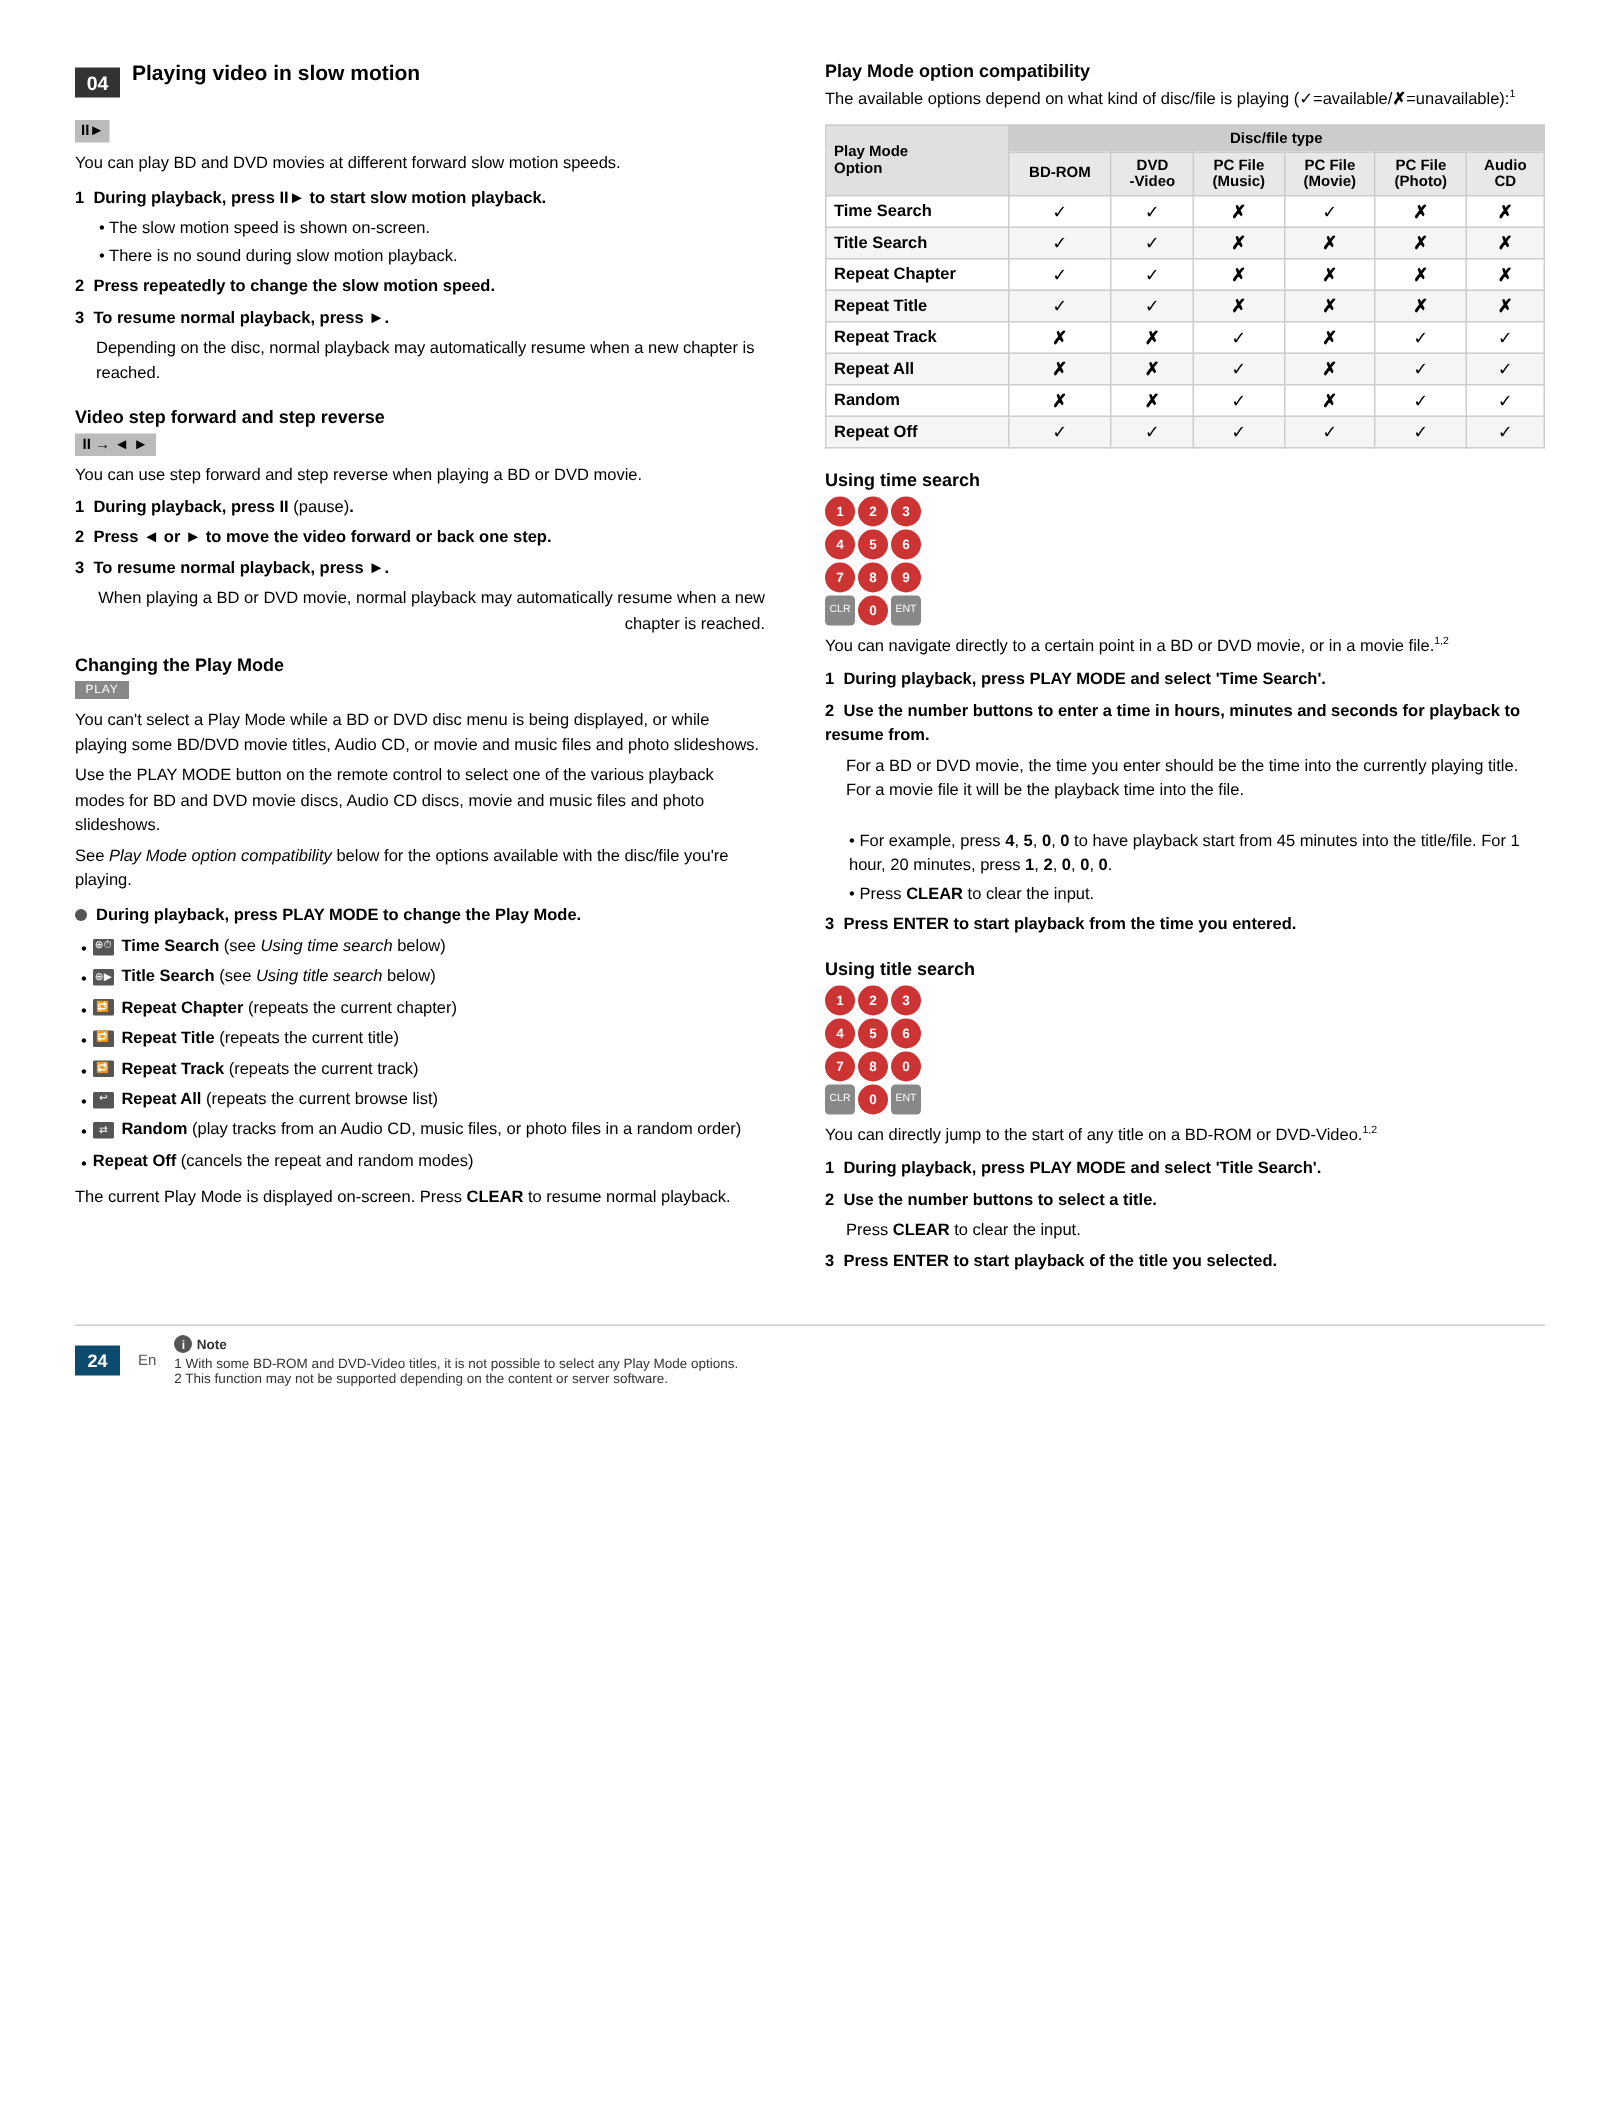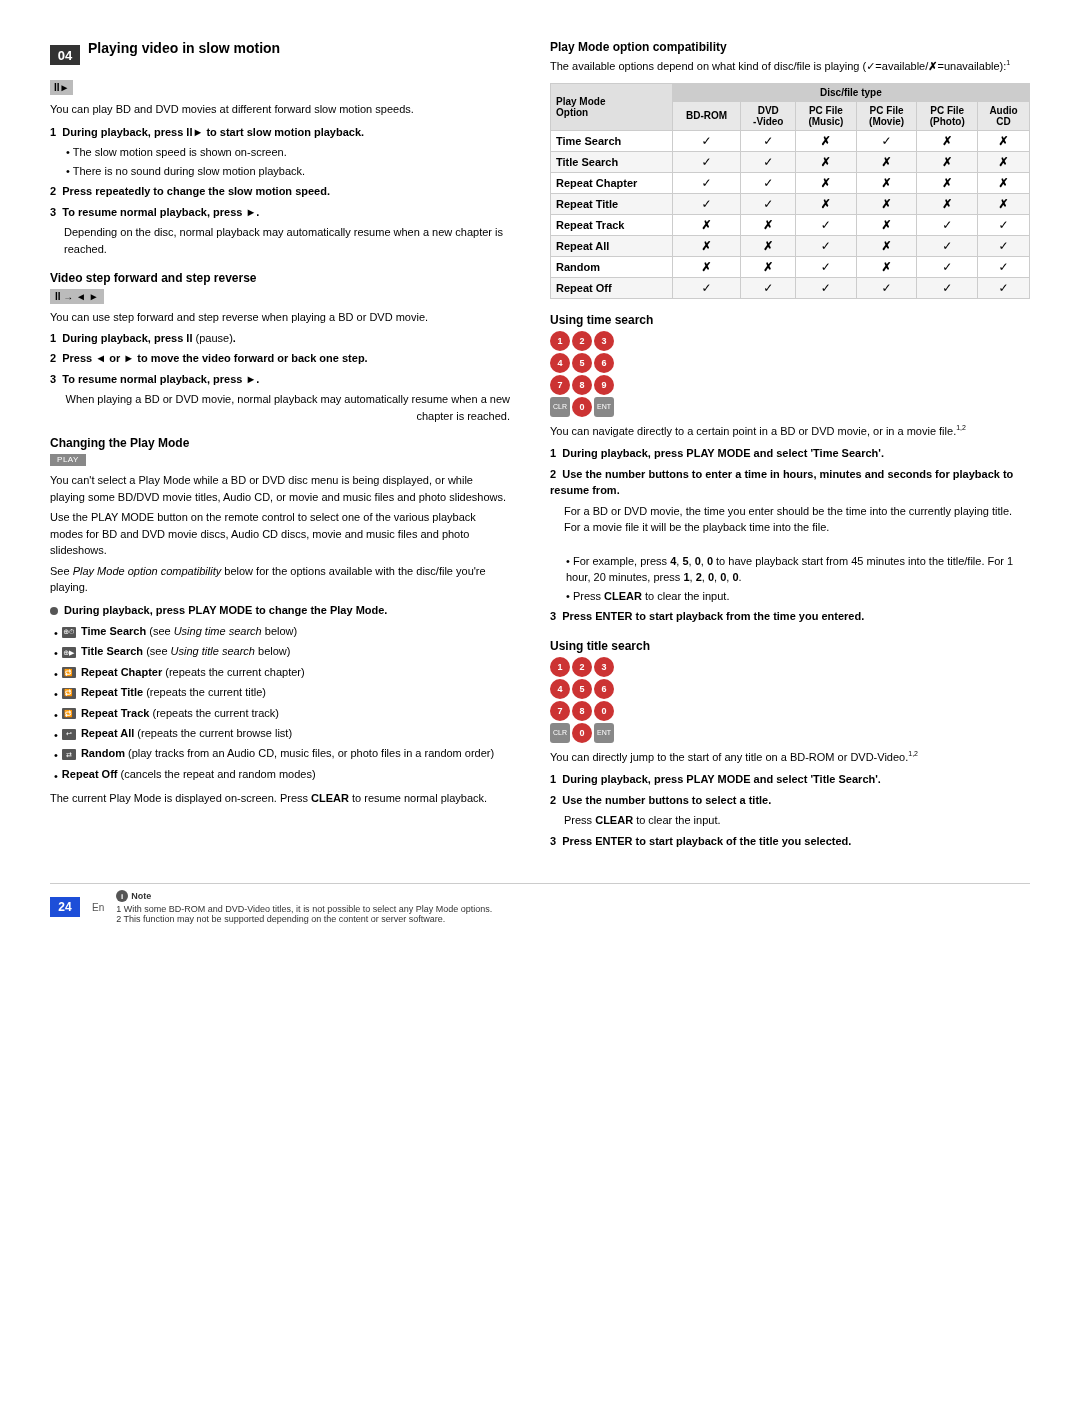--- a/index.html
+++ b/index.html
@@ -123,21 +123,21 @@
     
     .page-footer {
       display: flex;
       align-items: center;
       border-top: 1px solid #ccc;
       margin-top: 30px;
       padding-top: 6px;
       gap: 12px;
     }
     .page-num-badge {
-      background: #1d4ed8;
+      background: #0c4a6e;
       color: #fff;
       font-size: 12px;
       font-weight: bold;
       width: 30px;
       height: 20px;
       display: flex;
       align-items: center;
       justify-content: center;
     }
     .footer-lang {

